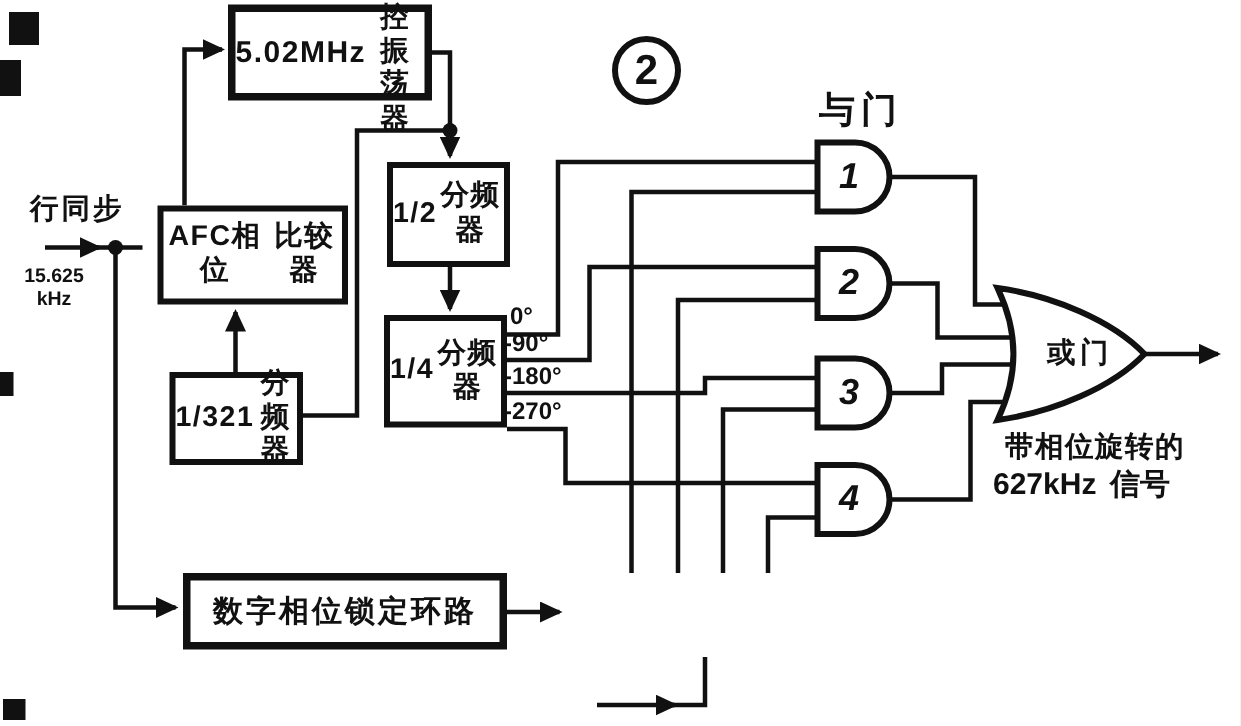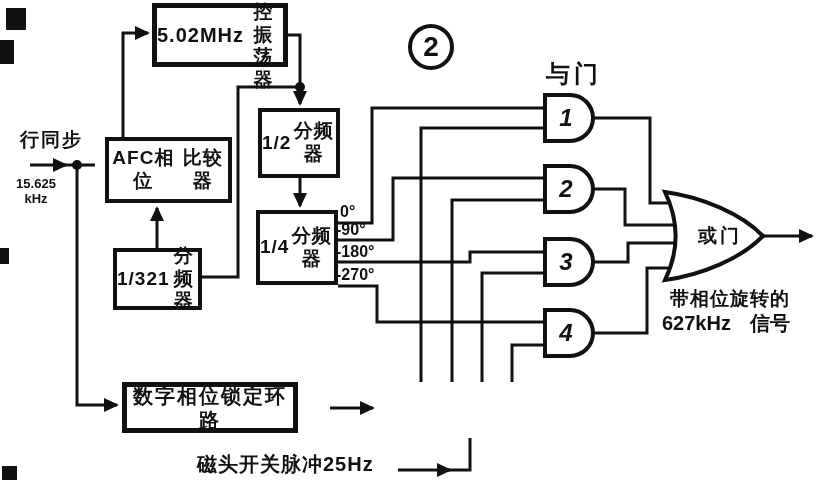--- a/index.html
+++ b/index.html
@@ -125,21 +125,21 @@
   <div class="box" style="left:258px;top:108px;width:82px;height:70px;">
     <div class="bl2">1/2</div>
     <div class="bl2">分频器</div>
   </div>
 
   <div class="box" style="left:256px;top:210px;width:82px;height:75px;">
     <div class="bl2">1/4</div>
     <div class="bl2">分频器</div>
   </div>
 
-  <div class="box thick" style="left:122px;top:382px;width:176px;height:51px;">
+  <div class="box thick" style="left:122px;top:382px;width:216px;height:51px;">
     <div class="bl1" style="letter-spacing:2px;">数字相位锁定环路</div>
   </div>
 
 
   <div class="lbl" style="left:20px;top:129px;font-size:19px;letter-spacing:2px;">行同步</div>
   <div class="lbl" style="left:0px;top:177px;width:72px;text-align:center;font-size:13px;">
     <div>15.625</div>
     <div>kHz</div>
   </div>
 
@@ -149,20 +149,19 @@
   <div class="lbl phase" style="left:336px;top:266px;">-270°</div>
 
   <div class="lbl" style="left:546px;top:60px;font-size:24px;letter-spacing:4px;">与门</div>
   <div class="gate-num" style="left:549px;top:103px;">1</div>
   <div class="gate-num" style="left:549px;top:174px;">2</div>
   <div class="gate-num" style="left:549px;top:247px;">3</div>
   <div class="gate-num" style="left:549px;top:318px;">4</div>
   <div class="lbl" style="left:698px;top:225px;font-size:19px;letter-spacing:3px;">或门</div>
 
   <div class="lbl" style="left:670px;top:288px;font-size:19px;letter-spacing:1px;">带相位旋转的</div>
-  <div class="lbl" style="left:662px;top:312px;font-size:20px;display:flex;gap:19px;">
+  <div class="lbl" style="left:662px;top:312px;font-size:20px;display:flex;gap:9px;">
     <span>627kHz</span>
     <span>信号</span>
   </div>
 
-  <div class="lbl" style="left:197px;top:453px;font-size:20px;letter-spacing:1px;">磁头开关脉冲25Hz</div>
 
 </div>
 
 </body></html>

